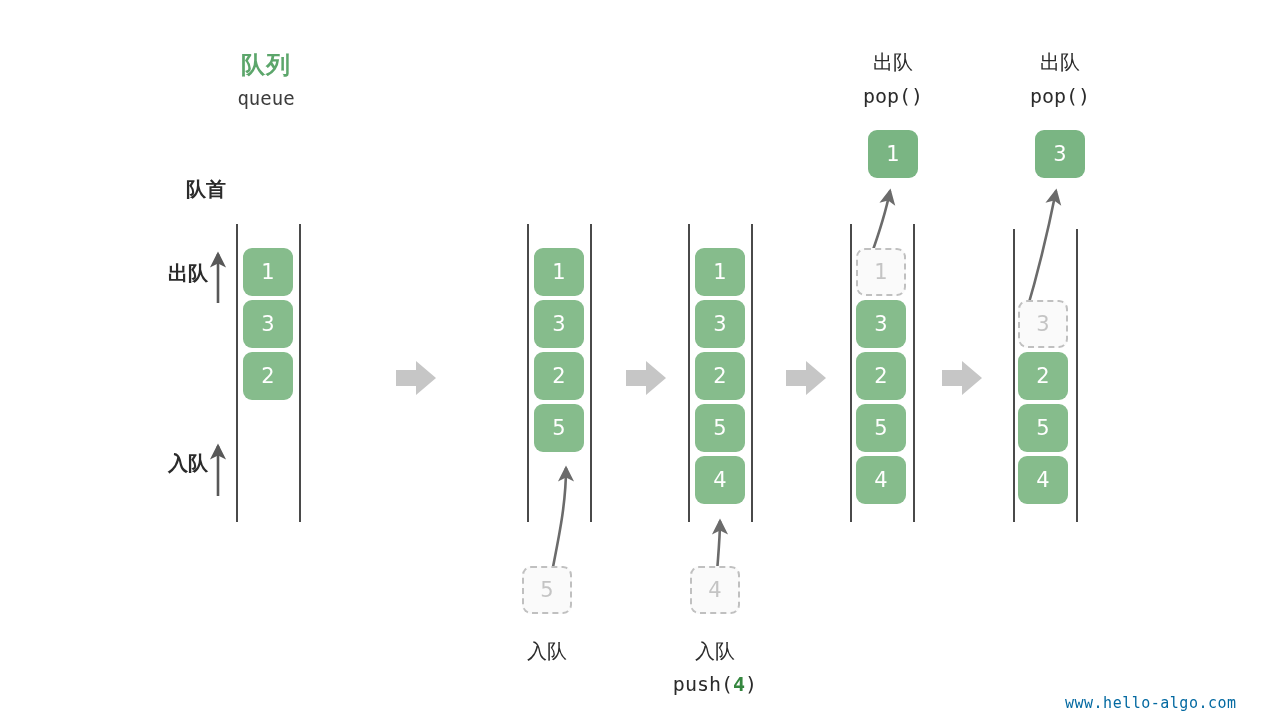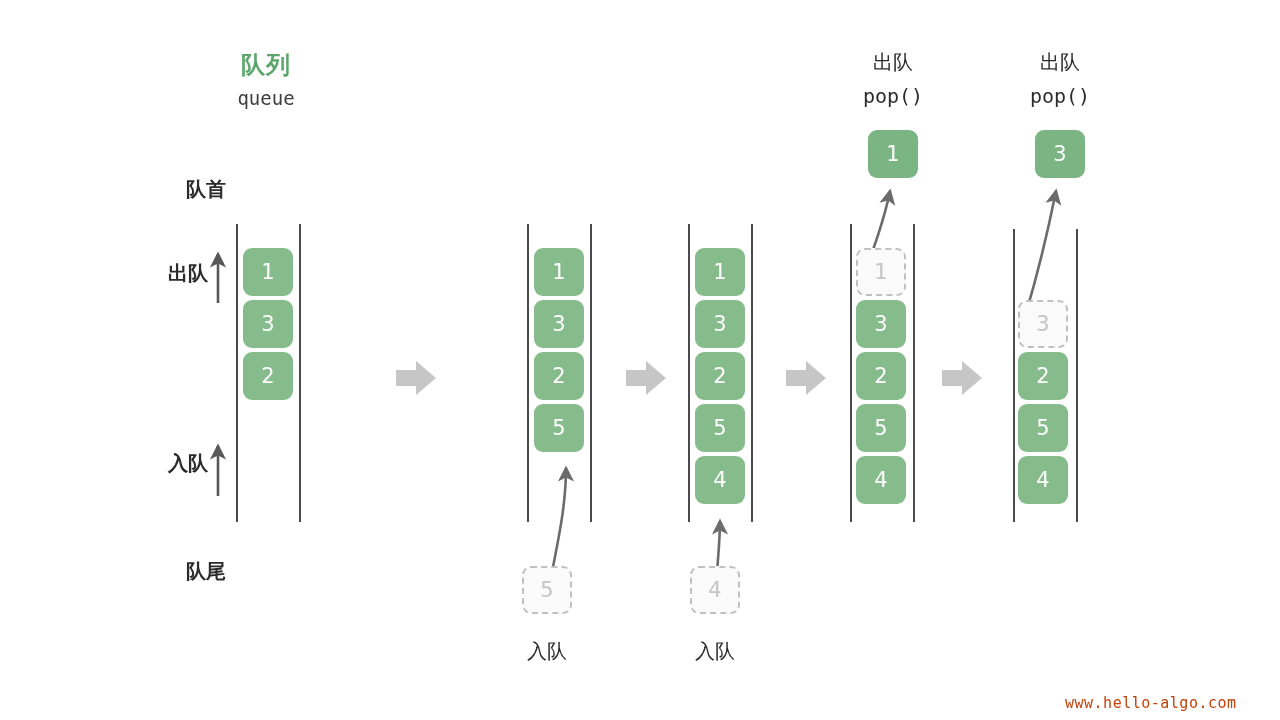--- a/index.html
+++ b/index.html
@@ -59,21 +59,21 @@
     font-family: "DejaVu Sans Mono", "Liberation Mono", monospace;
     color: #2b2b2b;
     text-align: center;
     white-space: nowrap;
   }
   .op-code .hl { color: #35873f; font-weight: bold; }
 
   .watermark {
     font-size: 15px;
     font-family: "DejaVu Sans Mono", "Liberation Mono", monospace;
-    color: #c2410c;
+    color: #0369a1;
     letter-spacing: 0.5px;
     white-space: nowrap;
   }
 
   
   .rail {
     position: absolute;
     width: 1.6px;
     background: #4a4a4a;
   }
@@ -121,21 +121,20 @@
 </style>
 </head>
 <body>
 
 <div class="stage">
 
   <div class="abs title-cn" style="left:186px; top:33px; width:160px;">队列</div>
   <div class="abs title-en" style="left:186px; top:71px; width:160px;">queue</div>
 
   <div class="abs label-cn" style="left:186px; top:160px; width:160px;">队首</div>
-  <div class="abs label-cn" style="left:186px; top:542px; width:160px;">队尾</div>
 
   <div class="abs label-cn" style="left:136px; top:244px; width:72px; text-align:right;">出队</div>
   <div class="abs label-cn" style="left:136px; top:434px; width:72px; text-align:right;">入队</div>
 
   <svg class="stage-svg">
     <defs>
       <marker id="tipDark" markerWidth="7" markerHeight="7" refX="5.2" refY="3.5" orient="auto" markerUnits="strokeWidth">
         <path d="M0,0.4 L6.2,3.5 L0,6.6 L1.5,3.5 Z" fill="#6b6b6b"></path>
       </marker>
       <marker id="tipDark2" markerWidth="7" markerHeight="7" refX="5.2" refY="3.5" orient="auto" markerUnits="strokeWidth">
@@ -192,20 +191,21 @@
 
   <div class="cell filled" style="left:695px; top:232px;">1</div>
   <div class="cell filled" style="left:695px; top:284px;">3</div>
   <div class="cell filled" style="left:695px; top:336px;">2</div>
   <div class="cell filled" style="left:695px; top:388px;">5</div>
   <div class="cell filled" style="left:695px; top:440px;">4</div>
 
   <div class="cell ghost" style="left:690px; top:550px;">4</div>
 
   <div class="abs op-cn" style="left:635px; top:622px; width:160px;">入队</div>
+  <div class="abs op-code" style="left:635px; top:656px; width:160px;"><span>push(</span><span class="hl">4</span><span>)</span></div>
 
   <div class="rail" style="left:850px; top:208px; height:298px;"></div>
   <div class="rail" style="left:913px; top:208px; height:298px;"></div>
 
   <div class="cell ghost" style="left:856px; top:232px;">1</div>
   <div class="cell filled" style="left:856px; top:284px;">3</div>
   <div class="cell filled" style="left:856px; top:336px;">2</div>
   <div class="cell filled" style="left:856px; top:388px;">5</div>
   <div class="cell filled" style="left:856px; top:440px;">4</div>
 

